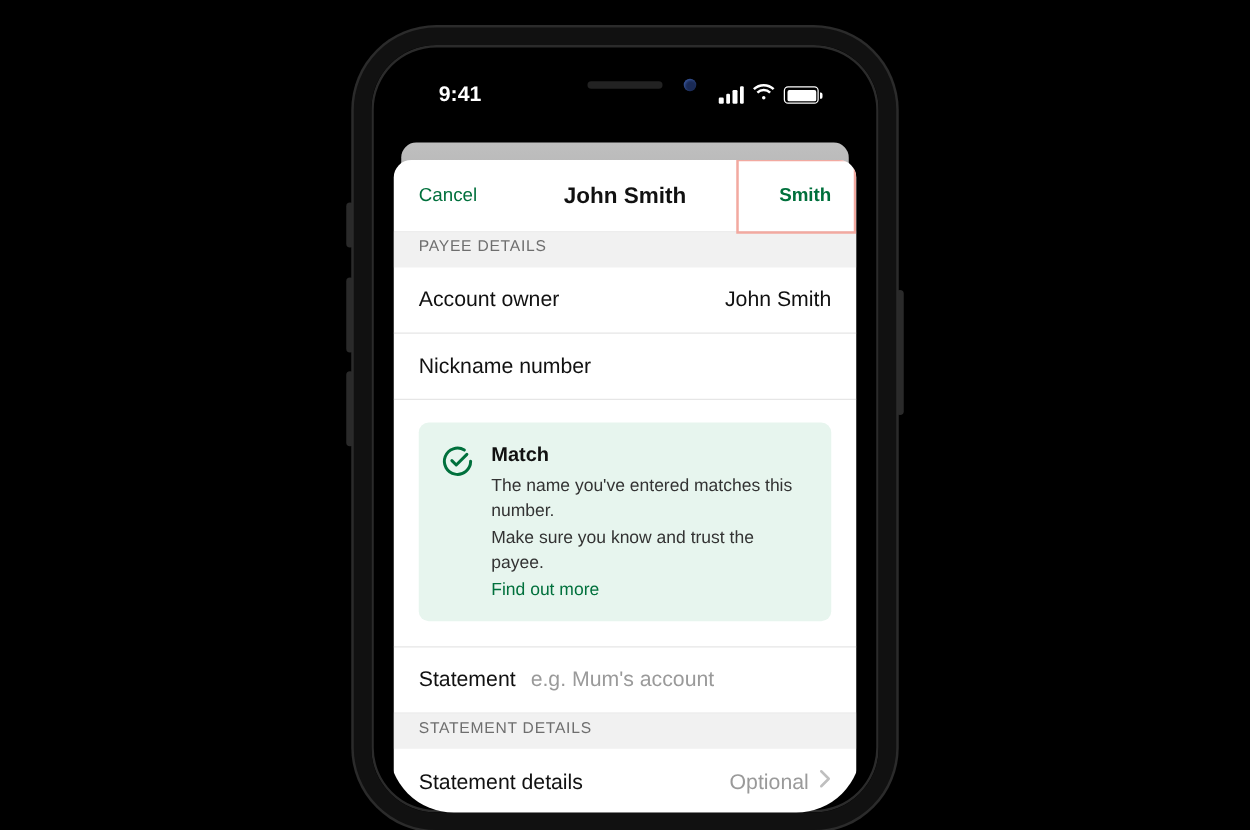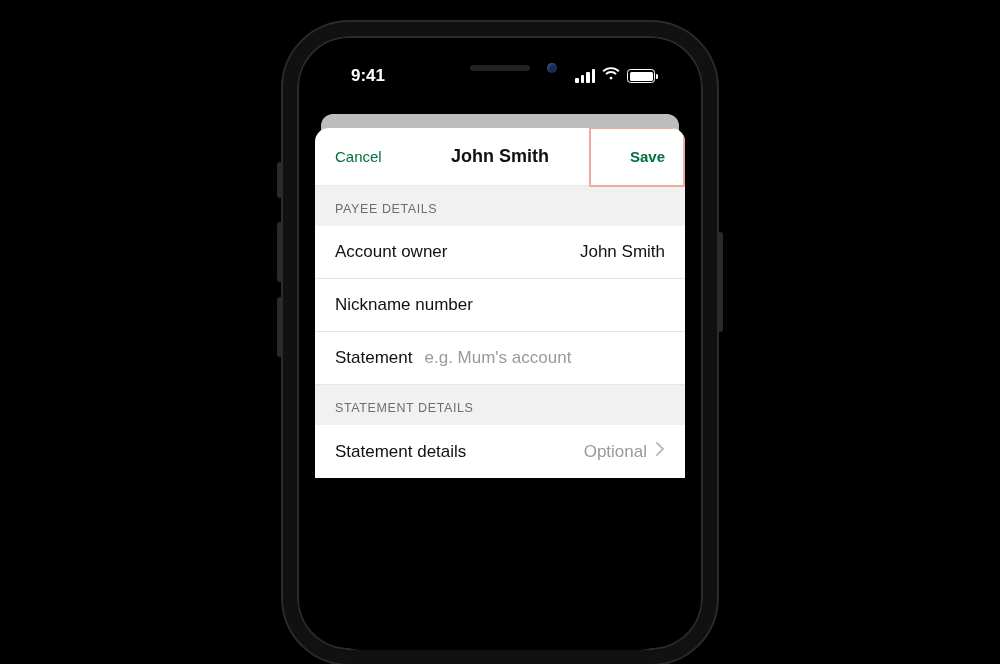--- a/index.html
+++ b/index.html
@@ -110,21 +110,21 @@
     position: absolute;
     right: 0px; top: -1px;
     width: 96px; height: 60px;
     border: 2px solid #f2a9a0;
     box-sizing: border-box;
     pointer-events: none;
     z-index: 5;
   }
   .section-header {
     background: #f1f1f1;
-    padding: 16px 20px 10px 20px;
+    padding: 4px 20px 10px 20px;
     font-size: 12.5px;
     letter-spacing: 0.6px;
     color: #6e6e6e;
   }
   .row {
     display: flex;
     justify-content: space-between;
     align-items: center;
     padding: 16px 20px;
     border-bottom: 1px solid #e6e6e6;
@@ -196,35 +196,53 @@
         </div>
       </div>
 
       <div class="card-behind"></div>
 
       <div class="sheet">
 
         <div class="nav-bar">
           <span class="nav-cancel">Cancel</span>
           <span class="nav-title">John Smith</span>
-          <span class="nav-save">Save</span>
+          <span class="nav-save">Smith</span>
           <div class="save-highlight"></div>
         </div>
 
         <div class="section-header">PAYEE DETAILS</div>
 
         <div class="row">
           <span class="label">Account owner</span>
           <span class="value">John Smith</span>
         </div>
 
         <div class="row">
           <span class="label">Nickname number</span>
         </div>
 
+        <div class="match-wrap">
+          <div class="match-box">
+            <span class="match-icon">
+              <svg viewBox="0 0 26 26" fill="none">
+                <path d="M23.5 13a10.5 10.5 0 1 1-5-8.95" stroke="#00703c" stroke-width="2.4" stroke-linecap="round"></path>
+                <path d="M8.5 12.5l3.5 3.5 8.5-8.5" stroke="#00703c" stroke-width="2.4" stroke-linecap="round" stroke-linejoin="round"></path>
+              </svg>
+            </span>
+            <div>
+              <div class="match-title">Match</div>
+              <div class="match-text">
+                <span>The name you've entered matches this number.</span><br>
+                <span>Make sure you know and trust the payee.</span>
+              </div>
+              <a class="match-link">Find out more</a>
+            </div>
+          </div>
+        </div>
 
         <div class="row">
           <span class="label">Statement</span>
           <input class="nick-input" type="text" placeholder="e.g. Mum's account" style="">
         </div>
 
         <div class="section-header">STATEMENT DETAILS</div>
 
         <div class="row" style="border-bottom:none;">
           <span class="label">Statement details</span>

